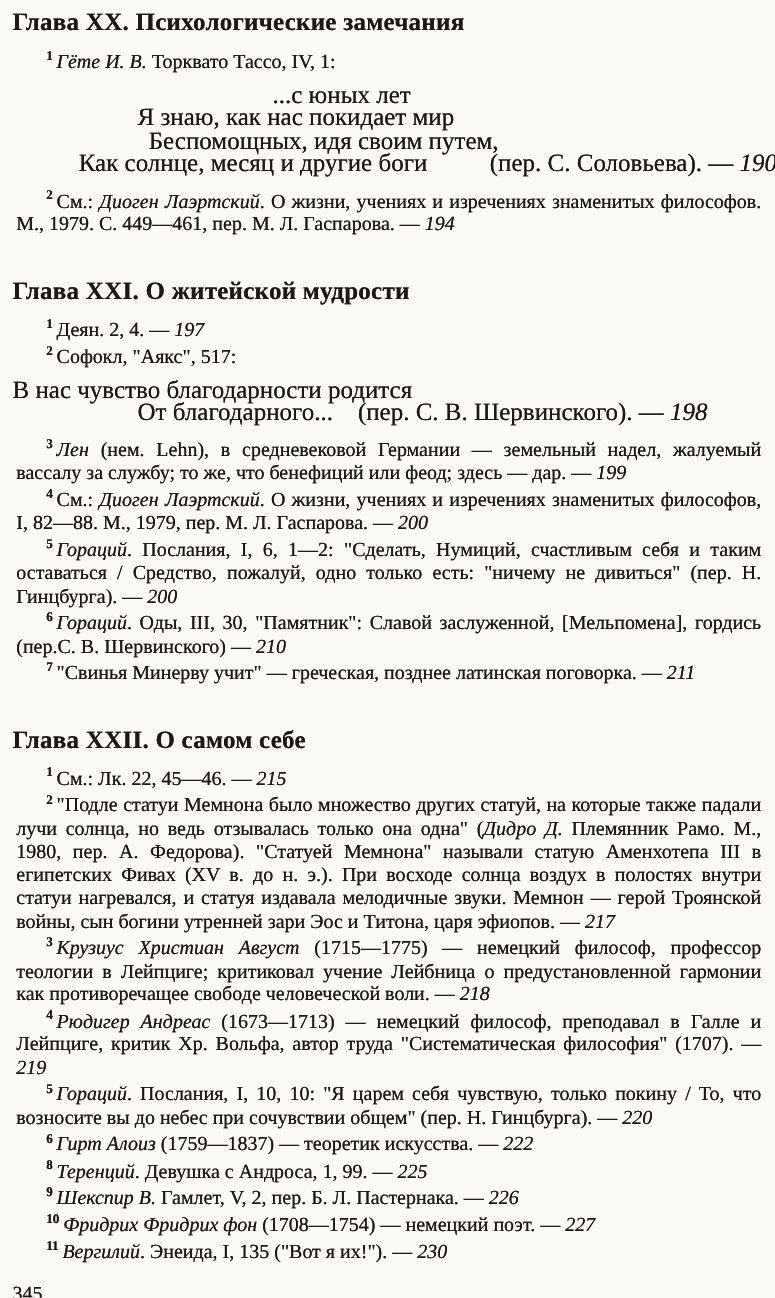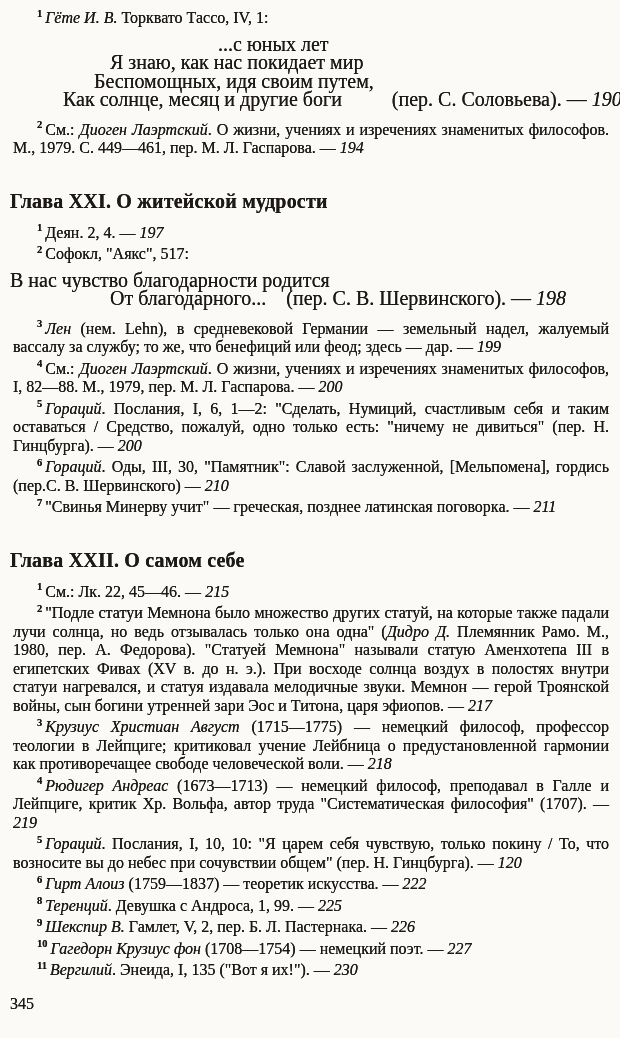--- a/index.html
+++ b/index.html
@@ -28,25 +28,26 @@
     font-size:16px;line-height:19px;margin-top:14px;
   }
 </style>
 </head>
 <body>
 
 <main class="page">
 
   <div id="sections-root">
       <section class="chapter">
+        <h2 class="chapter-heading">Глава XX. Психологические замечания</h2>
         <p class="note"><sup>1</sup><i>Гёте И. В.</i><span> Торквато Тассо, IV, 1:</span></p>
         <div class="verse">
           <div class="vline" style="margin-left: 208px;"><span>...с юных лет</span></div>
           <div class="vline" style="margin-left: 100px;"><span>Я знаю, как нас покидает мир</span></div>
-          <div class="vline" style="margin-left: 84px;"><span>Беспомощных, идя своим путем,</span></div>
+          <div class="vline" style="margin-left: 109px;"><span>Беспомощных, идя своим путем,</span></div>
           <div class="vline" style="margin-left: 53px;"><span>Как солнце, месяц и другие боги   (пер. С. Соловьева). — </span><i>190</i></div>
         </div>
         <p class="note"><sup>2</sup><span>См.: </span><i>Диоген Лаэртский</i><span>. О жизни, учениях и изречениях знаменитых философов. М., 1979. С. 449—461, пер. М. Л. Гаспарова. — </span><i>194</i></p>
       </section>
       <section class="chapter">
         <h2 class="chapter-heading">Глава XXI. О житейской мудрости</h2>
         <p class="note"><sup>1</sup><span>Деян. 2, 4. — </span><i>197</i></p>
         <p class="note"><sup>2</sup><span>Софокл, "Аякс", 517:</span></p>
         <div class="verse">
           <div class="vline" style=""><span>В нас чувство благодарности родится</span></div>
@@ -57,22 +58,22 @@
         <p class="note"><sup>5</sup><i>Гораций</i><span>. Послания, I, 6, 1—2: "Сделать, Нумиций, счастливым себя и таким оставаться / Средство, пожалуй, одно только есть: "ничему не дивиться" (пер. Н. Гинцбурга). — </span><i>200</i></p>
         <p class="note"><sup>6</sup><i>Гораций</i><span>. Оды, III, 30, "Памятник": Славой заслуженной, [Мельпомена], гордись (пер.С. В. Шервинского) — </span><i>210</i></p>
         <p class="note"><sup>7</sup><span>"Свинья Минерву учит" — греческая, позднее латинская поговорка. — </span><i>211</i></p>
       </section>
       <section class="chapter">
         <h2 class="chapter-heading">Глава XXII. О самом себе</h2>
         <p class="note"><sup>1</sup><span>См.: Лк. 22, 45—46. — </span><i>215</i></p>
         <p class="note"><sup>2</sup><span>"Подле статуи Мемнона было множество других статуй, на которые также падали лучи солнца, но ведь отзывалась только она одна" (</span><i>Дидро Д.</i><span> Племянник Рамо. М., 1980, пер. А. Федорова). "Статуей Мемнона" называли статую Аменхотепа III в египетских Фивах (XV в. до н. э.). При восходе солнца воздух в полостях внутри статуи нагревался, и статуя издавала мелодичные звуки. Мемнон — герой Троянской войны, сын богини утренней зари Эос и Титона, царя эфиопов. — </span><i>217</i></p>
         <p class="note"><sup>3</sup><i>Крузиус Христиан Август</i><span> (1715—1775) — немецкий философ, профессор теологии в Лейпциге; критиковал учение Лейбница о предустановленной гармонии как противоречащее свободе человеческой воли. — </span><i>218</i></p>
         <p class="note"><sup>4</sup><i>Рюдигер Андреас</i><span> (1673—1713) — немецкий философ, преподавал в Галле и Лейпциге, критик Хр. Вольфа, автор труда "Систематическая философия" (1707). — </span><i>219</i></p>
-        <p class="note"><sup>5</sup><i>Гораций</i><span>. Послания, I, 10, 10: "Я царем себя чувствую, только покину / То, что возносите вы до небес при сочувствии общем" (пер. Н. Гинцбурга). — </span><i>120</i></p>
+        <p class="note"><sup>5</sup><i>Гораций</i><span>. Послания, I, 10, 10: "Я царем себя чувствую, только покину / То, что возносите вы до небес при сочувствии общем" (пер. Н. Гинцбурга). — </span><i>220</i></p>
         <p class="note"><sup>6</sup><i>Гирт Алоиз</i><span> (1759—1837) — теоретик искусства. — </span><i>222</i></p>
         <p class="note"><sup>8</sup><i>Теренций</i><span>. Девушка с Андроса, 1, 99. — </span><i>225</i></p>
         <p class="note"><sup>9</sup><i>Шекспир В.</i><span> Гамлет, V, 2, пер. Б. Л. Пастернака. — </span><i>226</i></p>
-        <p class="note"><sup>10</sup><i>Гагедорн Крузиус фон</i><span> (1708—1754) — немецкий поэт. — </span><i>227</i></p>
+        <p class="note"><sup>10</sup><i>Фридрих Фридрих фон</i><span> (1708—1754) — немецкий поэт. — </span><i>227</i></p>
         <p class="note"><sup>11</sup><i>Вергилий</i><span>. Энеида, I, 135 ("Вот я их!"). — </span><i>230</i></p>
       </section>
     </div>
   <div class="pagenum">345</div>
 </main>
 
 </body></html>

